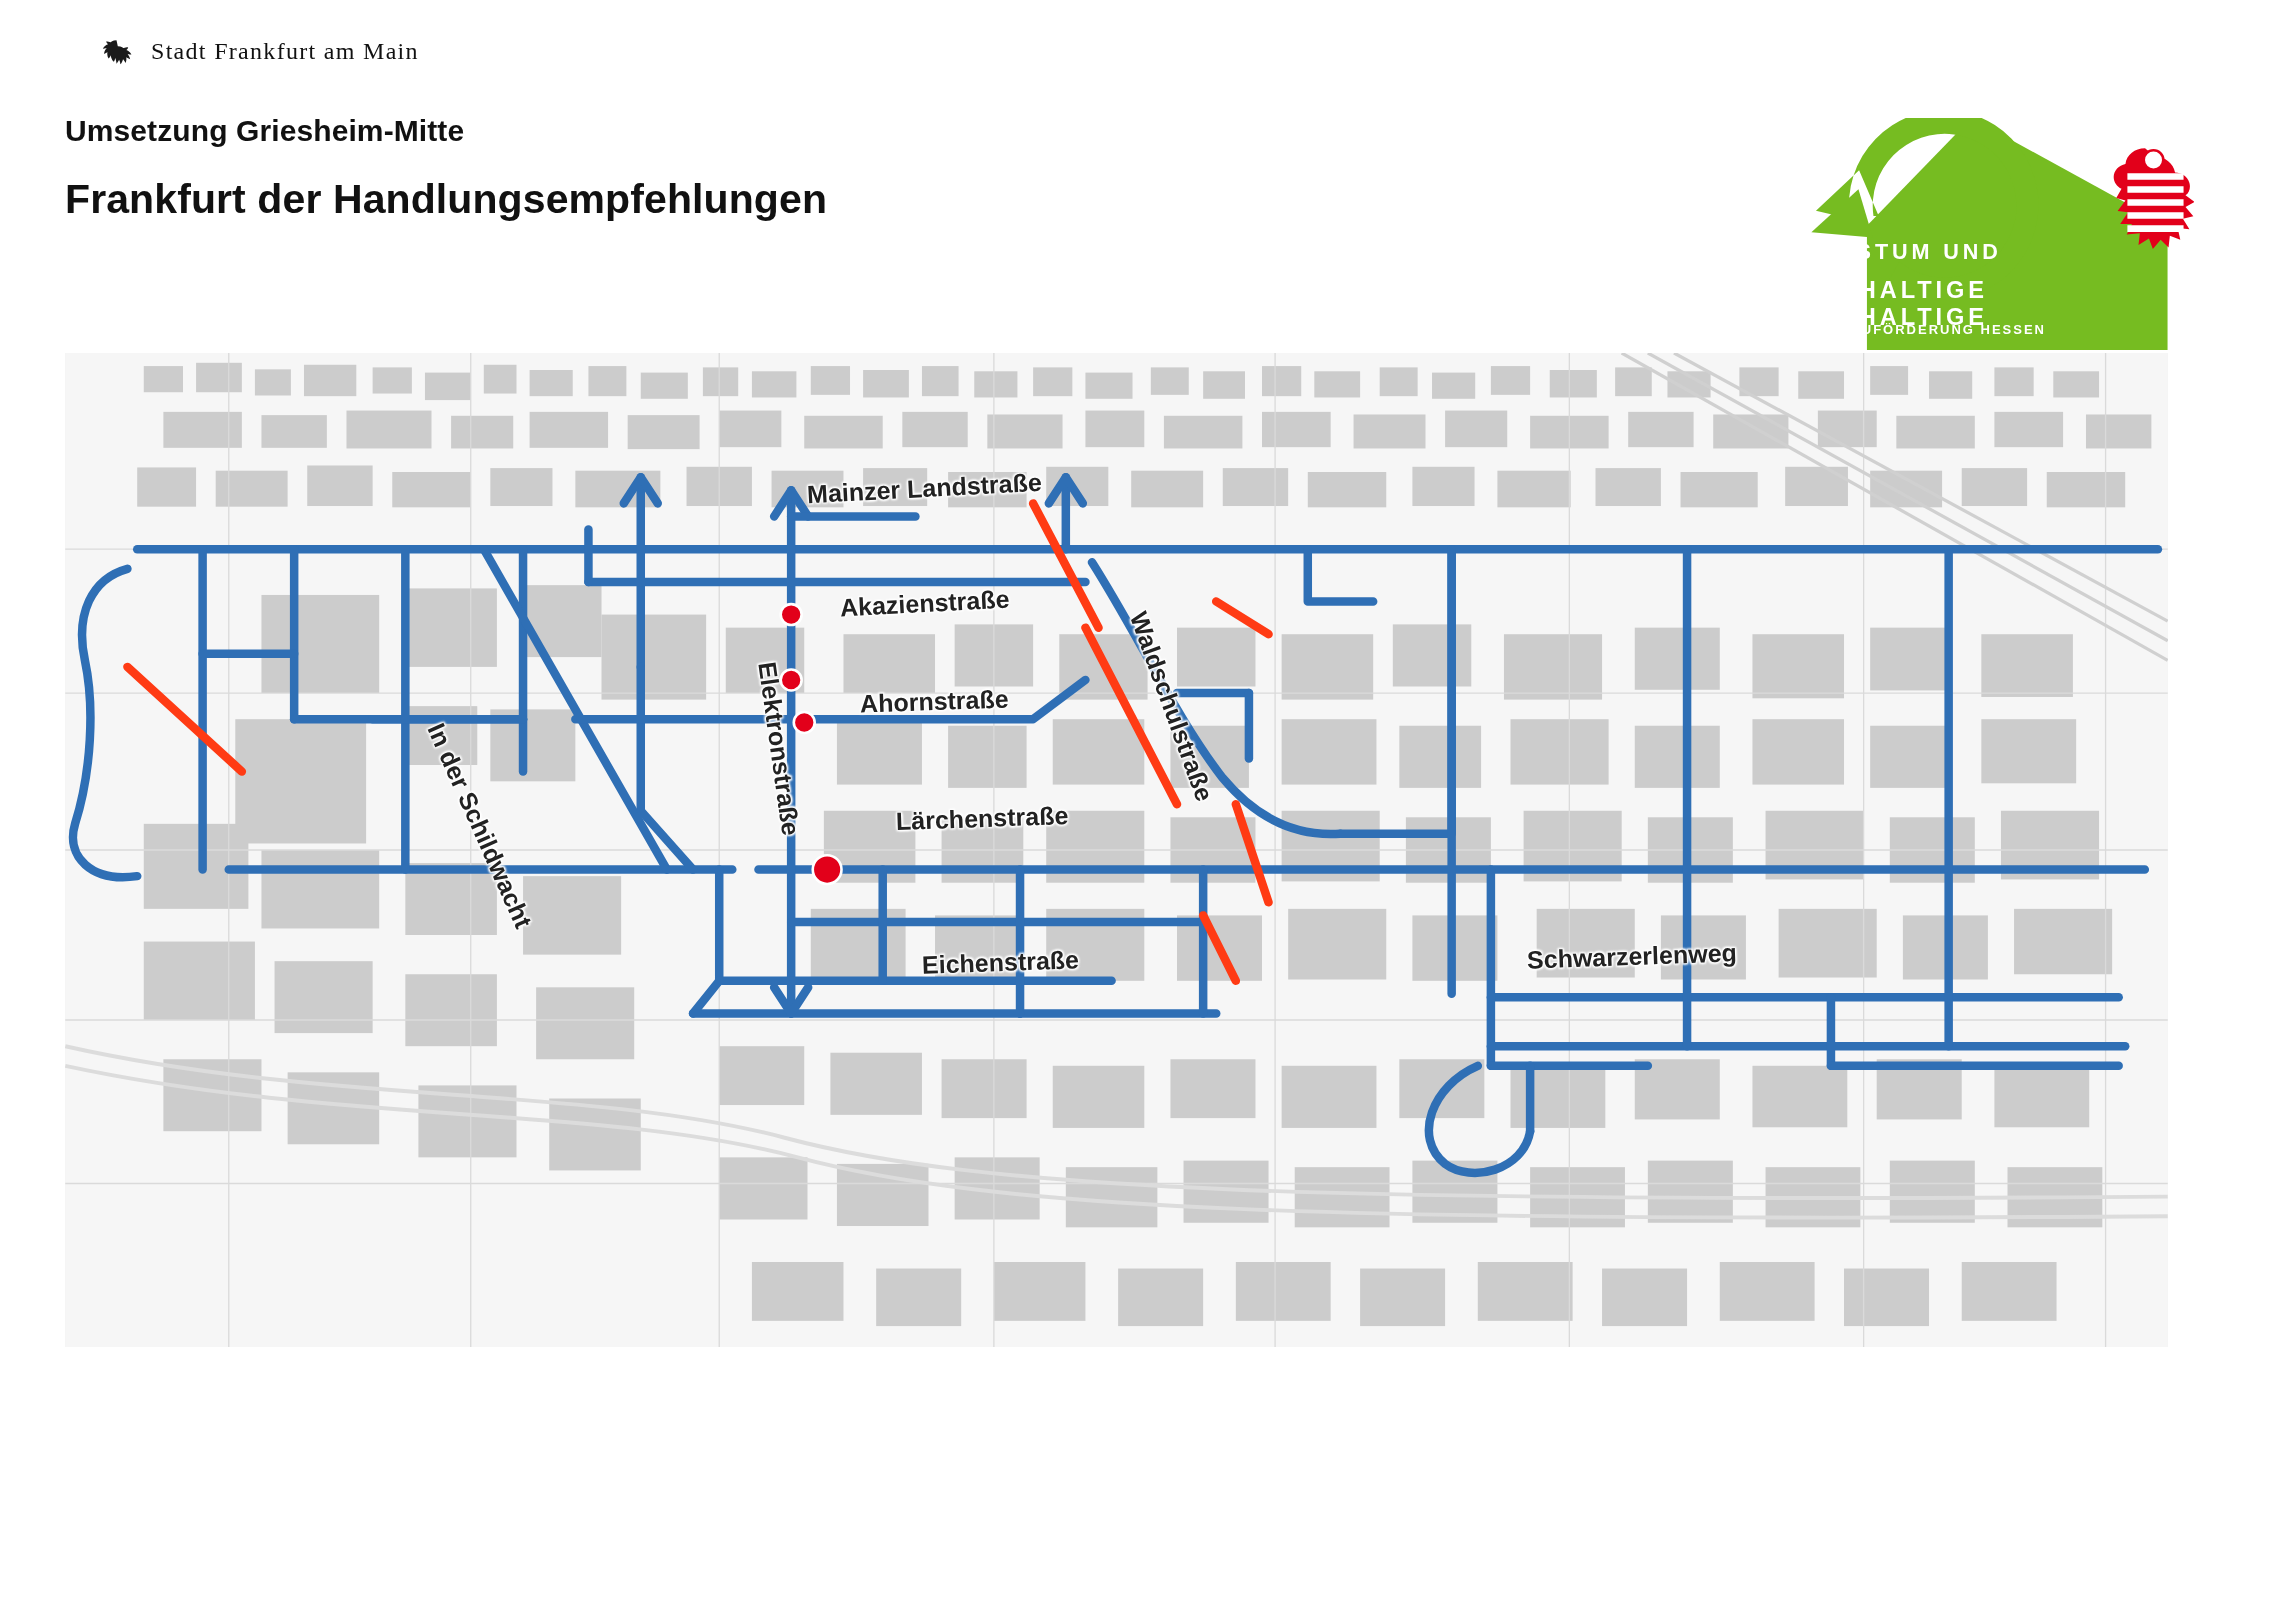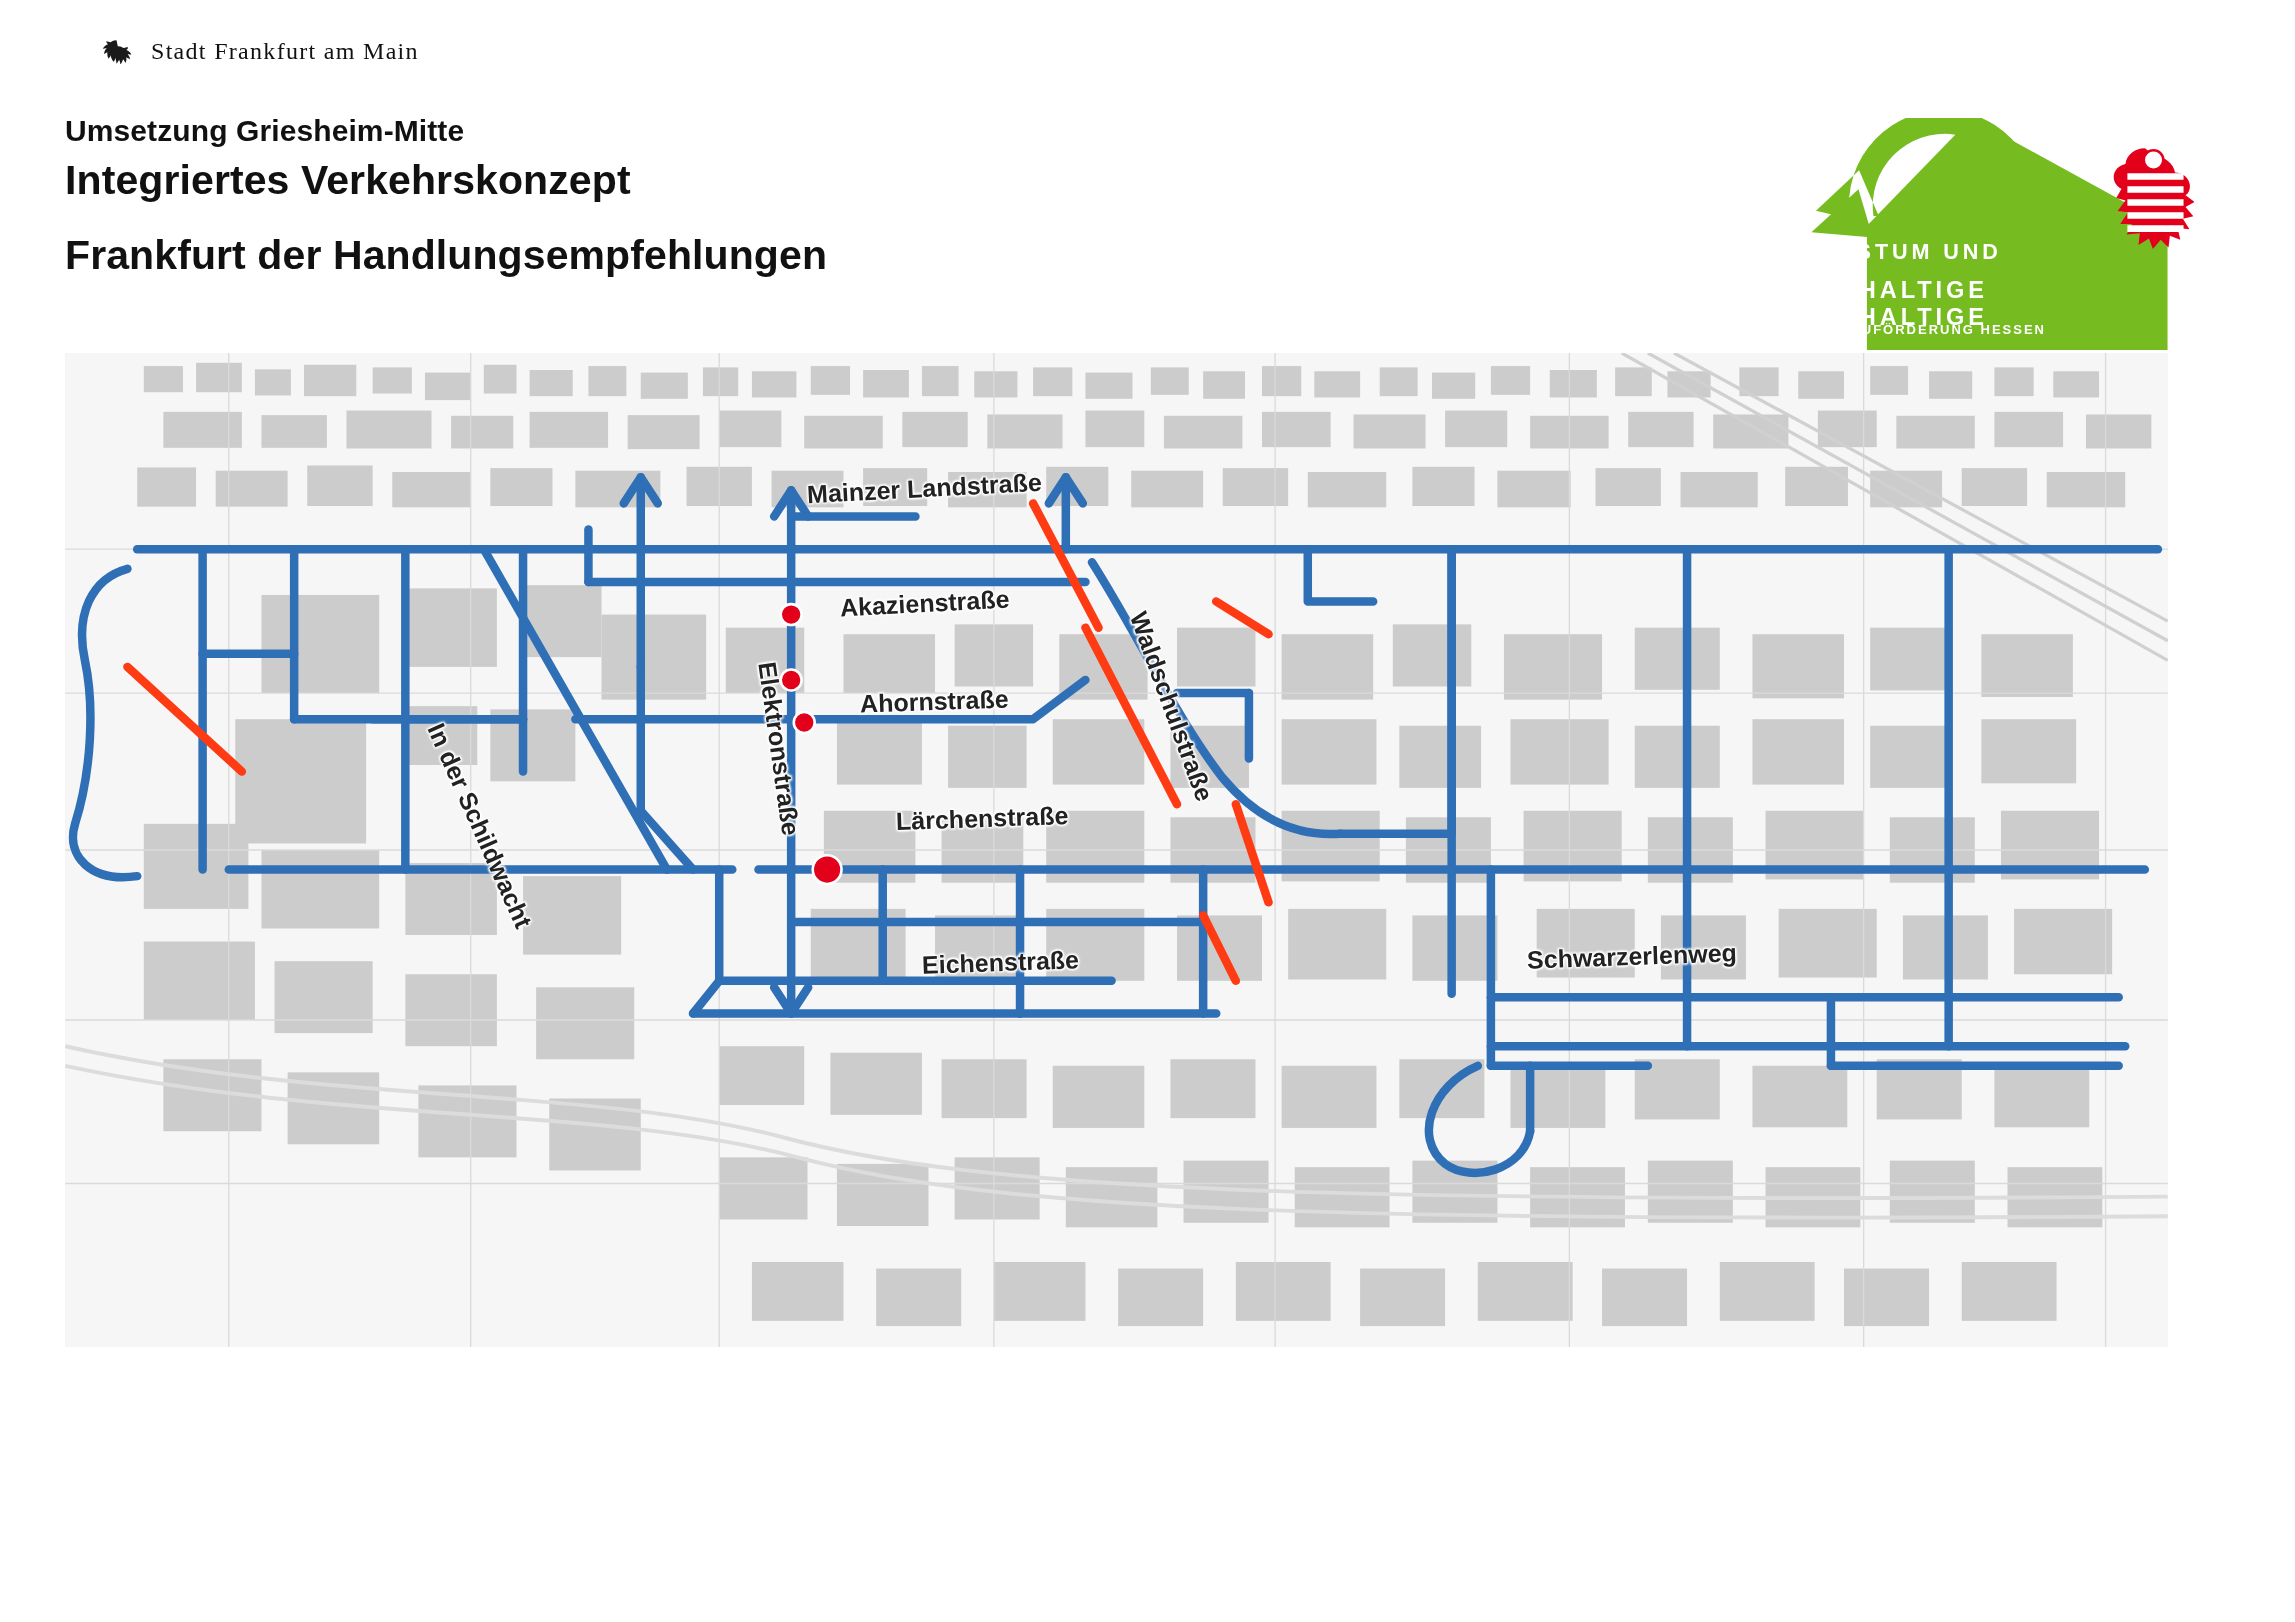--- a/index.html
+++ b/index.html
@@ -39,21 +39,20 @@
 
 <div class="city-logo">
   <svg class="eagle" viewBox="0 0 60 62">
     <path d="M30 3c-6 0-9 3-9 3s-4-2-7-1c1 3 3 4 3 4s-6 2-8 7c4 0 6-1 6-1s-4 4-4 9c3-1 5-3 5-3s-1 6 2 10c2-2 3-5 3-5s1 7 5 10c2-3 2-6 2-6s2 6 2 9c2-2 4-6 4-6s2 4 2 7c3-3 4-8 4-8s3 3 4 6c2-4 1-9 1-9s3 2 6 3c-1-5-4-8-4-8s3 1 6 1c-2-5-8-7-8-7s2-1 3-4c-3-1-7 1-7 1s-3-3-9-3z" fill="#1a1a1a"></path>
   </svg>
   <span class="city-text">Stadt Frankfurt am Main</span>
 </div>
 
 <div class="title-block">
   <div class="title-sub">Umsetzung Griesheim-Mitte</div>
-  <div class="title-main">Integriertes Verkehrskonzept</div>
   <div class="title-main2">Frankfurt der Handlungsempfehlungen</div>
 </div>
 
 <div class="wachstum-logo">
   <svg class="wl-green" viewBox="0 0 600 355">
     <path d="M300 0 L600 165 L600 355 L140 355 L140 165 Z" fill="#76bc21"></path>
     <path d="M150 150 a110 110 0 1 1 40 70 l-18 30 a145 145 0 1 0 -58 -96 l-52 -12 l66 -62 l30 70 z" fill="#76bc21"></path>
     <path d="M55 175 l72 -66 l22 74 z" fill="#76bc21"></path>
   </svg>
   <div class="wl-text wl-t1">WACHSTUM UND</div>

